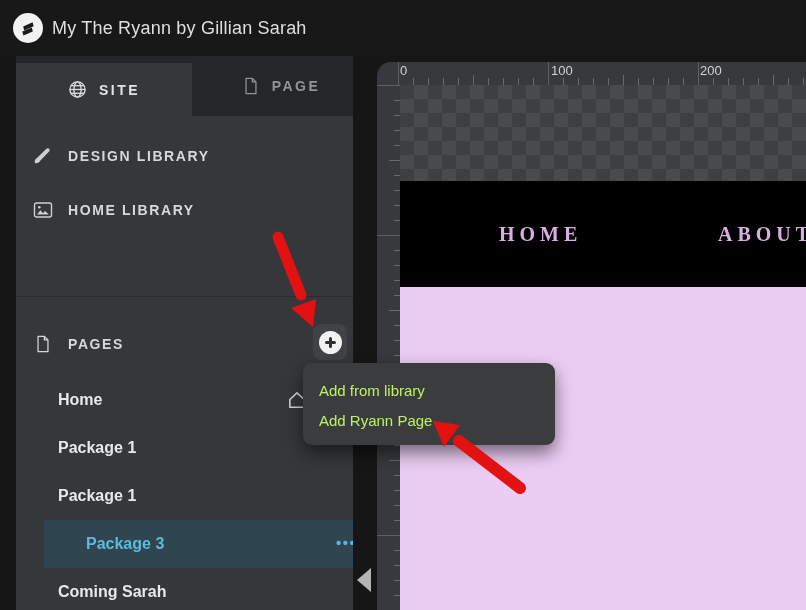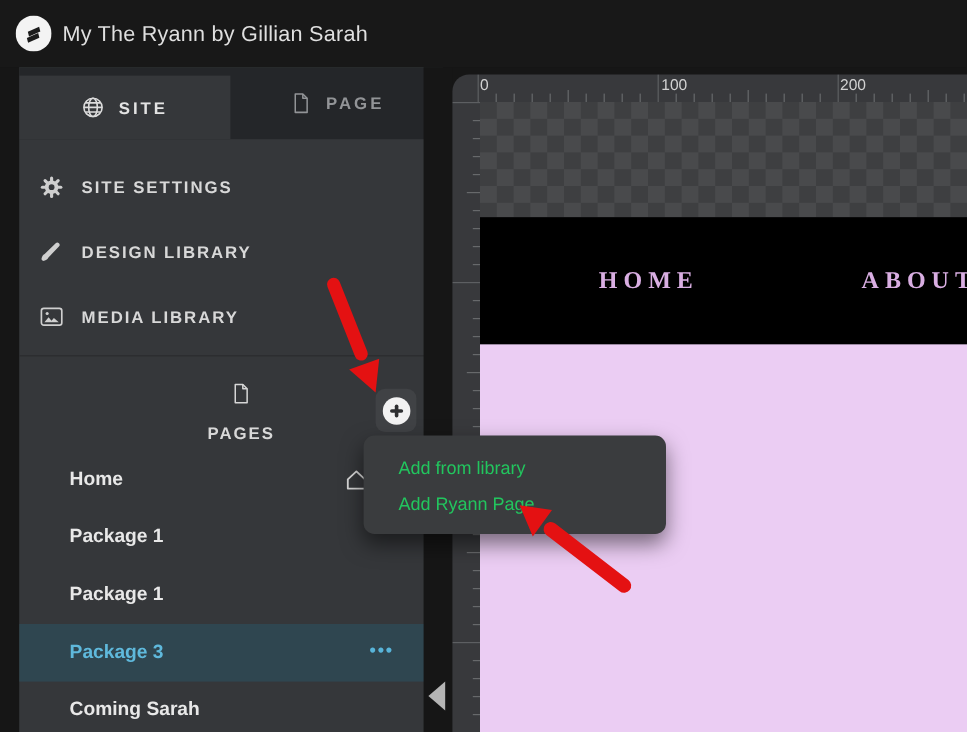--- a/index.html
+++ b/index.html
@@ -17,31 +17,31 @@
        font-size:14px;font-weight:700;letter-spacing:2.5px;cursor:pointer;}
   .tab-site{left:0;top:7px;width:176px;height:53px;background:#35373a;color:#e3e3e3;}
   .tab-page{left:176px;top:0;width:177px;height:60px;color:#929497;}
   .menu{position:absolute;left:0;top:60px;width:353px;padding-top:13px;}
   .menuitem{display:flex;align-items:center;gap:15px;height:54px;padding-left:17px;
             font-size:14px;font-weight:700;letter-spacing:1.6px;color:#d8d8d8;cursor:pointer;}
   .menuicon{width:20px;height:20px;flex:0 0 20px;display:flex;align-items:center;justify-content:center;color:#cfcfcf;}
   .divider{position:absolute;left:0;top:240px;width:353px;height:1px;background:#2b2c2e;}
   .pageshdr{position:absolute;left:0;top:262px;width:353px;height:52px;display:flex;align-items:center;
             gap:15px;padding-left:17px;box-sizing:border-box;font-size:14px;font-weight:700;
-            letter-spacing:1.6px;color:#d8d8d8;flex-direction:column;}
+            letter-spacing:1.6px;color:#d8d8d8;}
   .addbtn{position:absolute;left:297px;top:268px;width:34px;height:36px;border-radius:8px;
           background:#404245;display:flex;align-items:center;justify-content:center;cursor:pointer;}
   .addcircle{position:relative;width:23px;height:23px;border-radius:50%;background:#f2f2f2;}
   .addcircle::before,.addcircle::after{content:"";position:absolute;background:#2e2f31;border-radius:2px;}
   .addcircle::before{left:6px;top:10px;width:11px;height:3px;}
   .addcircle::after{left:10px;top:6px;width:3px;height:11px;}
   .pagelist{position:absolute;left:0;top:320px;width:353px;}
   .pagerow{position:relative;height:48px;display:flex;align-items:center;padding-left:42px;
            box-sizing:border-box;font-size:16px;font-weight:600;color:#e8e8e8;cursor:pointer;}
-  .pagerow.selected{background:#2f4650;width:340px;color:#5fb9dc;}
+  .pagerow.selected{background:#2f4650;width:340px;color:#5fb9dc;margin-left:28px;}
   .homeicon{position:absolute;left:270px;top:13px;width:22px;height:22px;color:#d6d6d6;}
   .rowdots{position:absolute;left:292px;top:0;height:48px;line-height:46px;
            font-size:15px;letter-spacing:1.5px;color:#58b4d9;cursor:pointer;}
   .sb-track{position:absolute;left:341px;top:258px;width:9px;height:296px;background:#56585b;border-radius:4px;}
   .sb-thumb{position:absolute;left:341px;top:262px;width:9px;height:44px;background:#8f9193;border-radius:4px;}
   
   .gap{position:absolute;left:353px;top:56px;width:24px;height:554px;background:#161616;}
   .collapse{position:absolute;left:4px;top:512px;width:0;height:0;
             border-top:12px solid transparent;border-bottom:12px solid transparent;
             border-right:14px solid #b5b5b5;cursor:pointer;}
@@ -59,21 +59,21 @@
            background-size:28px 28px;}
   .navbar{position:absolute;left:0;top:96px;width:406px;height:106px;background:#000;}
   .navlink{position:absolute;top:0;height:106px;line-height:106px;
            font-family:"Liberation Serif","DejaVu Serif",serif;font-size:20px;font-weight:700;
            letter-spacing:5px;color:#d9aee2;cursor:pointer;}
   .nav-home{left:99px;} .nav-about{left:318px;}
   .pinkpage{position:absolute;left:0;top:202px;width:406px;height:323px;background:#ebcdf3;}
   
   .ctxmenu{position:absolute;left:303px;top:363px;width:252px;height:82px;border-radius:9px;
            background:#3a3c3e;box-shadow:0 8px 18px rgba(0,0,0,.5);padding-top:13px;box-sizing:border-box;z-index:30;}
-  .ctxitem{height:30px;line-height:30px;padding-left:29px;font-size:15px;color:#22c55e;cursor:pointer;}
+  .ctxitem{height:30px;line-height:30px;padding-left:16px;font-size:15px;color:#bef264;cursor:pointer;}
   
   .arrows{position:absolute;left:0;top:0;width:806px;height:610px;pointer-events:none;z-index:40;}
   svg{display:block;}
 </style>
 </head>
 <body>
 
 <div id="app">
 
   <div class="topbar">
@@ -109,49 +109,34 @@
           </svg>
         </span>
         <span>PAGE</span>
       </div>
     </div>
 
     <div class="menu">
       <div class="menuitem">
         <span class="menuicon">
           <svg width="20" height="20" viewBox="0 0 20 20">
-            <g fill="#cfcfcf">
-              <rect x="8.7" y="1" width="2.6" height="18" rx="1.3"></rect>
-              <rect x="8.7" y="1" width="2.6" height="18" rx="1.3" transform="rotate(45 10 10)"></rect>
-              <rect x="8.7" y="1" width="2.6" height="18" rx="1.3" transform="rotate(90 10 10)"></rect>
-              <rect x="8.7" y="1" width="2.6" height="18" rx="1.3" transform="rotate(135 10 10)"></rect>
-              <circle cx="10" cy="10" r="5.6"></circle>
-            </g>
-            <circle cx="10" cy="10" r="2.4" fill="#35373a"></circle>
-          </svg>
-        </span>
-        <span>SITE SETTINGS</span>
-      </div>
-      <div class="menuitem">
-        <span class="menuicon">
-          <svg width="20" height="20" viewBox="0 0 20 20">
             <path d="M2.8 17.4 c2.6 -0.6 3.6 -1.2 4.4 -2.7 l8.9 -9.2 a1.9 1.9 0 0 0 -2.7 -2.7 l-9.2 8.9 c-1.5 0.8 -2.1 1.8 -2.7 4.4 z" fill="#cfcfcf"></path>
           </svg>
         </span>
         <span>DESIGN LIBRARY</span>
       </div>
       <div class="menuitem">
         <span class="menuicon">
           <svg width="20" height="20" viewBox="0 0 20 20" fill="none">
             <rect x="1.5" y="3" width="17" height="14" rx="2" stroke="#cfcfcf" stroke-width="1.4"></rect>
             <path d="M4 14.5 l3.5 -4.2 2.4 3 2 -2.4 4.1 3.6 z" fill="#cfcfcf"></path>
             <circle cx="6.3" cy="7.2" r="1.3" fill="#cfcfcf"></circle>
           </svg>
         </span>
-        <span>MEDIA LIBRARY</span>
+        <span>HOME LIBRARY</span>
       </div>
     </div>
 
     <div class="divider"></div>
 
     <div class="pageshdr">
       <span class="menuicon">
         <svg width="18" height="18" viewBox="0 0 20 20" fill="none" stroke="#d6d6d6" stroke-width="1.4" stroke-linejoin="round">
           <path d="M4.5 1.5 h7 l4 4 v13 h-11 z"></path>
             <path d="M11.5 1.5 v4 h4"></path>

